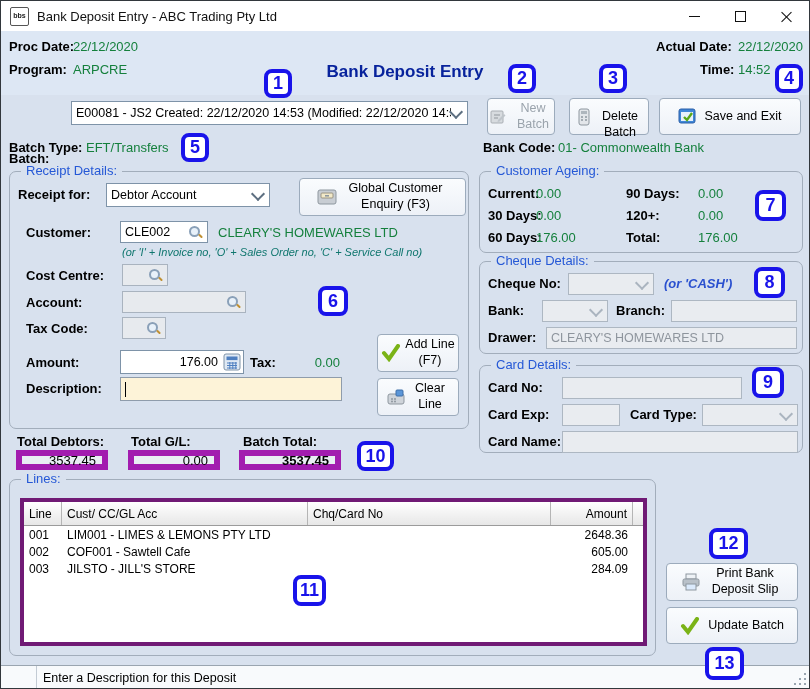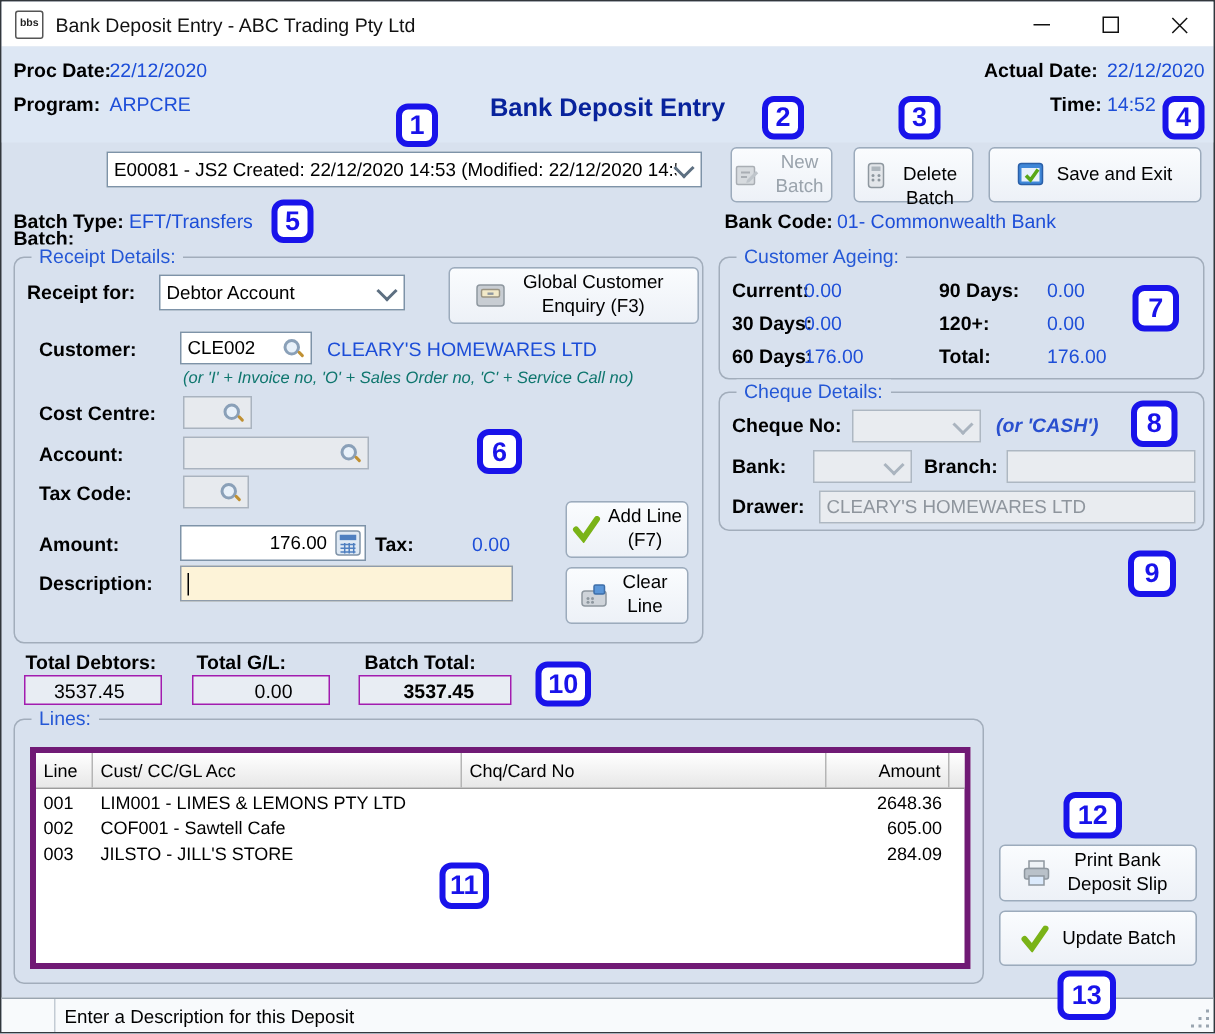--- a/index.html
+++ b/index.html
@@ -17,21 +17,21 @@
   .glyph-close::before,.glyph-close::after{content:"";position:absolute;left:5px;top:-1px;width:1px;height:14px;background:#111;}
   .glyph-close::before{transform:rotate(45deg);}
   .glyph-close::after{transform:rotate(-45deg);}
 
   
   .header{position:absolute;left:0;top:30px;width:100%;height:64px;background:#dde7f4;}
   .h1{position:absolute;left:0;top:34px;width:100%;text-align:center;font-size:23px;font-weight:bold;color:#08239c;}
   .h2{position:absolute;left:0;top:61px;width:100%;text-align:center;font-size:17px;font-weight:bold;color:#08239c;}
 
   .lbl{position:absolute;font-size:13px;font-weight:bold;color:#000;white-space:nowrap;}
-  .txt{position:absolute;font-size:13px;color:#1d4ed8;white-space:nowrap;}
+  .txt{position:absolute;font-size:13px;color:#15803d;white-space:nowrap;}
 
   
   .group{position:absolute;border:1px solid #a2adbb;border-radius:7px;box-sizing:border-box;}
   .legend{position:absolute;top:-9px;left:11px;background:#d8e1ee;padding:0 5px;color:#2558d6;font-size:13px;white-space:nowrap;}
 
   
   .input{position:absolute;background:#fff;border:1px solid #7e93a8;box-sizing:border-box;font-size:12.5px;color:#000;display:flex;align-items:center;padding:0 4px;}
   .input.gray{background:#e7eaee;border-color:#a9b3bf;}
   .input.dis{background:#e9ecf0;border-color:#adb7c2;color:#8e959d;}
   .input.cream{background:#fdf3d8;border-color:#8f9cab;}
@@ -44,21 +44,21 @@
   .mag::before{content:"";position:absolute;left:1px;top:1px;width:7px;height:7px;border:2px solid #8aa0b8;border-radius:50%;background:#e8f1fa;}
   .mag::after{content:"";position:absolute;left:10px;top:10px;width:5px;height:2px;background:#c09032;transform:rotate(45deg);border-radius:1px;}
 
   
   .btn{position:absolute;background:linear-gradient(#fafcfe,#edf1f7);border:1px solid #9cabbc;border-radius:4px;box-sizing:border-box;display:flex;align-items:center;justify-content:center;gap:6px;font-size:12.5px;color:#000;cursor:default;}
   .btn .cap{text-align:center;line-height:1.25;}
   .btn.dis{color:#9aa3ac;}
   .btn svg{flex:none;}
 
   
-  .totbox{position:absolute;background:#e8edf3;border:1px solid #a21caf;box-sizing:border-box;font-size:13px;display:flex;align-items:center;justify-content:flex-end;padding:0 24px;}
+  .totbox{position:absolute;background:#e8edf3;border:6px solid #a21caf;box-sizing:border-box;font-size:13px;display:flex;align-items:center;justify-content:flex-end;padding:0 6px;}
 
   
   .table{position:absolute;left:10px;top:18px;width:627px;height:148px;background:#fff;border:4px solid #701a75;box-sizing:border-box;font-size:12px;}
   .thead{display:flex;height:24px;background:linear-gradient(#ffffff,#e7e7e7);border-bottom:1px solid #9b9b9b;box-sizing:border-box;}
   .th{display:flex;align-items:center;padding:0 5px;border-right:1px solid #b5b5b5;box-sizing:border-box;color:#000;}
   .trow{display:flex;height:17px;align-items:center;}
   .td{padding:0 5px;box-sizing:border-box;white-space:nowrap;overflow:hidden;}
   .c1{width:38px;}.c2{width:246px;}.c3{width:243px;}.c4{width:82px;justify-content:flex-end;text-align:right;}.c5{flex:1;border-right:none;}
 
   
@@ -250,20 +250,33 @@
         <span class="chev"></span>
       </div>
     <div class="lbl" style="left:136px;top:41px;">Branch:</div>
     <div class="input dis" style="left:191px;top:38px;width:126px;height:22px;"></div>
     <div class="lbl" style="left:8px;top:68px;">Drawer:</div>
     <div class="input dis" style="left:66px;top:65px;width:251px;height:22px;">
       <span>CLEARY'S HOMEWARES LTD</span>
     </div>
   </div>
 
+  <div class="group" style="left:478px;top:364px;width:324px;height:88px;">
+    <span class="legend">Card Details:</span>
+    <div class="lbl" style="left:8px;top:14px;">Card No:</div>
+    <div class="input dis" style="left:82px;top:11px;width:180px;height:22px;"></div>
+    <div class="lbl" style="left:8px;top:41px;">Card Exp:</div>
+    <div class="input dis" style="left:82px;top:38px;width:58px;height:22px;"></div>
+    <div class="lbl" style="left:150px;top:41px;">Card Type:</div>
+    <div class="input dis" style="left:222px;top:38px;width:96px;height:22px;">
+        <span class="chev"></span>
+      </div>
+    <div class="lbl" style="left:8px;top:68px;">Card Name:</div>
+    <div class="input dis" style="left:82px;top:65px;width:236px;height:22px;"></div>
+  </div>
 
   <div class="lbl" style="left:16px;top:433px;">Total Debtors:</div>
   <div class="totbox" style="left:15px;top:449px;width:92px;height:20px;">3537.45</div>
   <div class="lbl" style="left:130px;top:433px;">Total G/L:</div>
   <div class="totbox" style="left:127px;top:449px;width:92px;height:20px;">0.00</div>
   <div class="lbl" style="left:242px;top:433px;">Batch Total:</div>
   <div class="totbox" style="left:238px;top:449px;width:102px;height:20px;font-weight:bold;">3537.45</div>
 
   <div class="group" style="left:8px;top:478px;width:647px;height:177px;">
     <span class="legend">Lines:</span>

